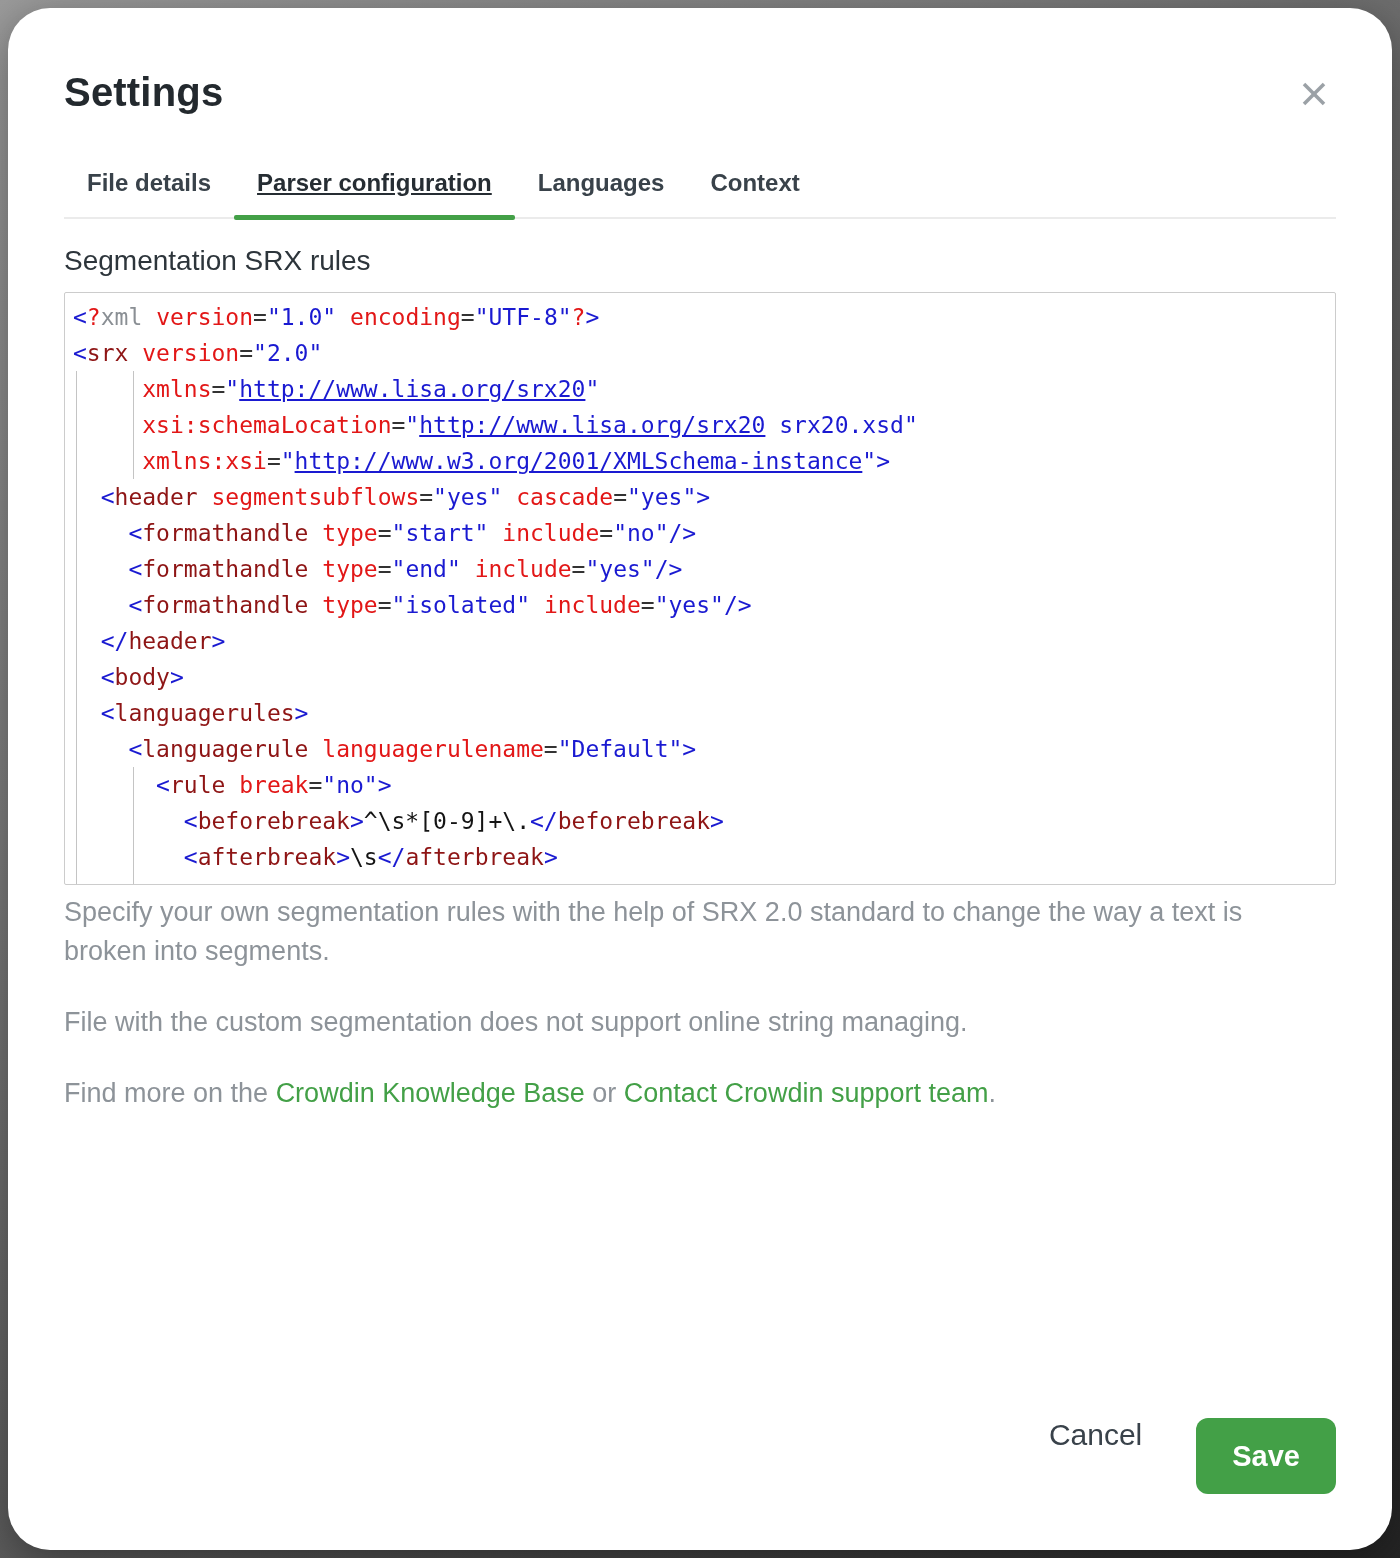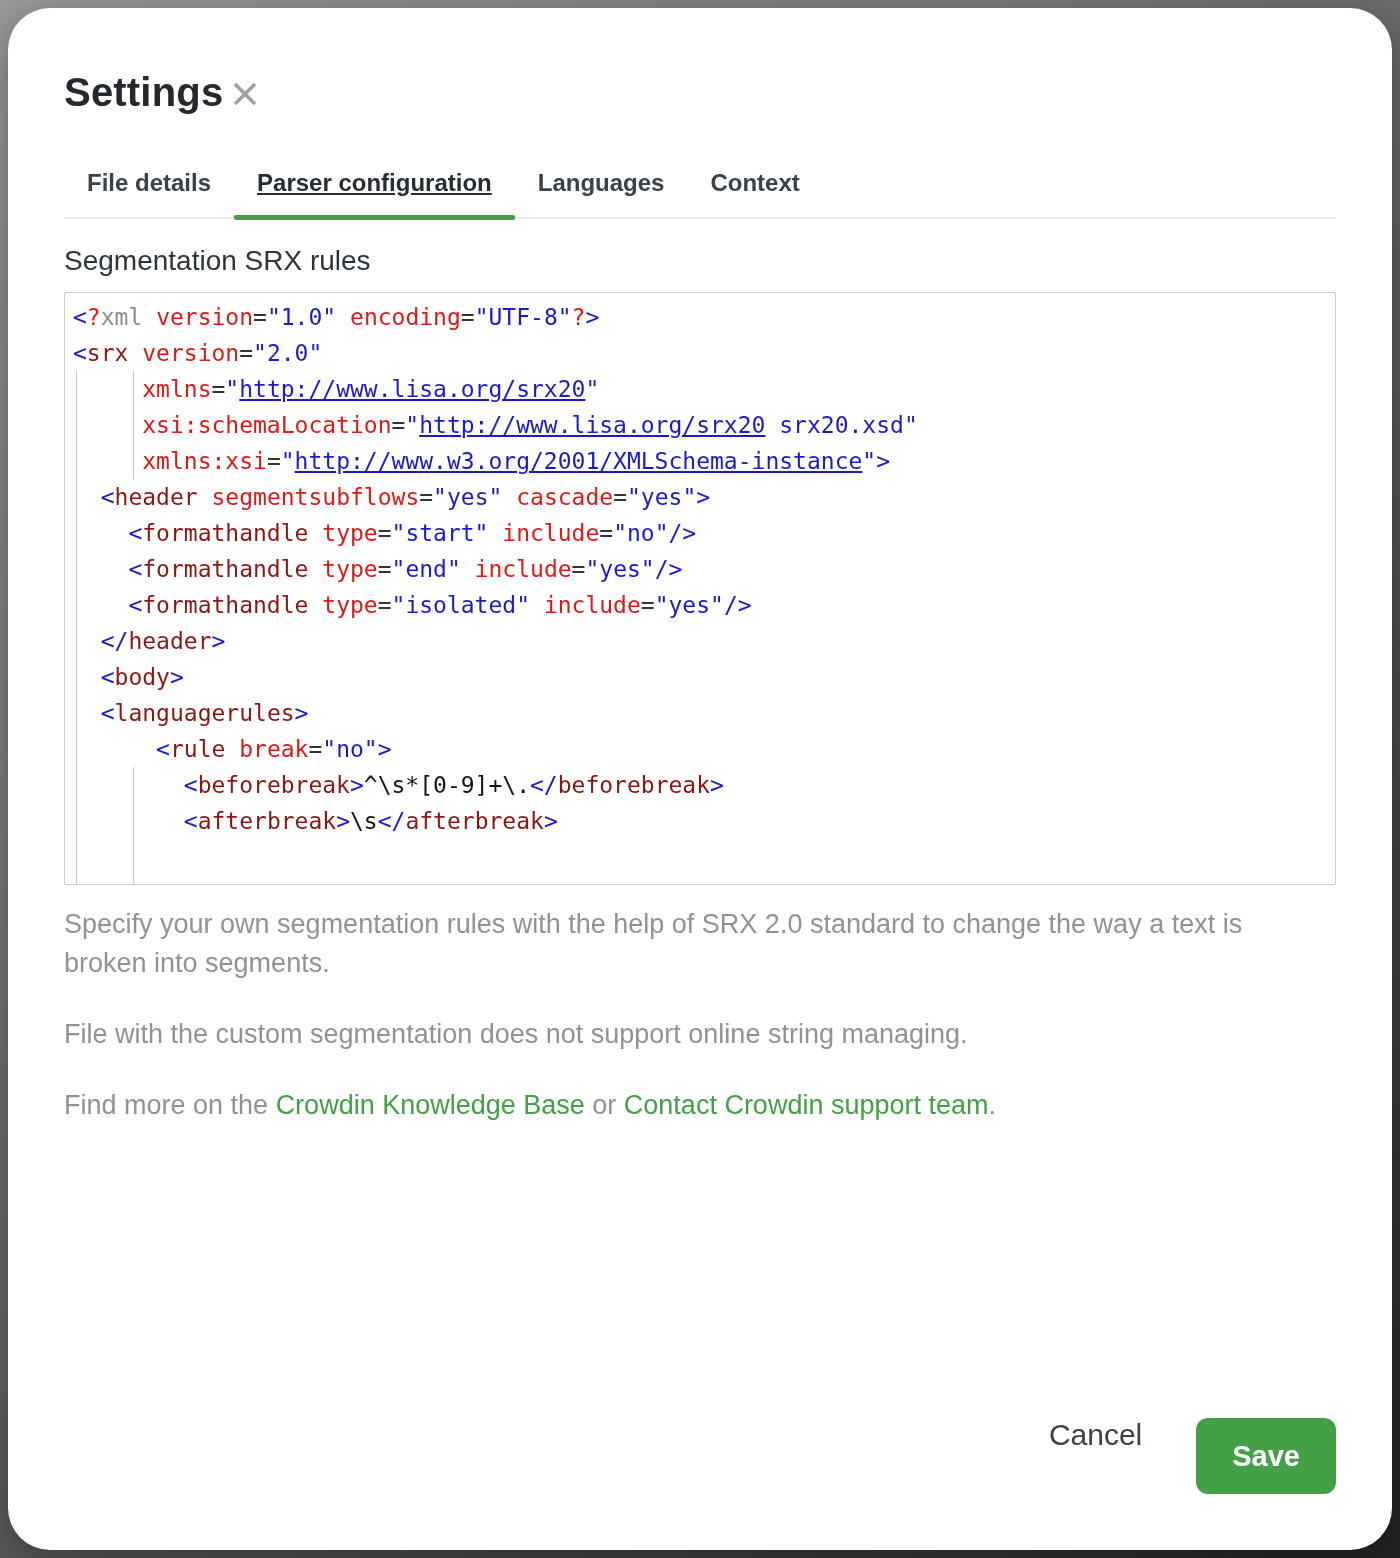--- a/index.html
+++ b/index.html
@@ -9,21 +9,21 @@
     background:linear-gradient(140deg,#9a9a9a 0%,#7d7d7d 30%,#4a4a4a 70%,#242424 100%);
     position:relative;
     overflow:hidden;
   }
   .modal {
     position:absolute; left:8px; top:8px; right:8px; bottom:8px;
     background:#ffffff; border-radius:42px;
     padding:0 56px;
     box-shadow:0 10px 40px rgba(0,0,0,.35);
   }
-  .modal-header { display:flex; align-items:flex-start; margin-top:62px; }
+  .modal-header { display:flex; justify-content:space-between; align-items:flex-start; margin-top:62px; }
   .title { font-size:40px; font-weight:700; color:#23292e; letter-spacing:.2px; }
   .close-btn { border:none; background:transparent; cursor:pointer; padding:6px; margin-top:2px; }
 
   .tabs { display:flex; margin-top:50px; border-bottom:2px solid #ebebeb; }
   .tab {
     font-size:24px; font-weight:700; color:#39424a;
     padding:0 23px 20px 23px; cursor:pointer; position:relative;
     background:transparent; border:none; font-family:inherit;
   }
   .tab.active { color:#262d33;text-decoration:underline; }
@@ -61,21 +61,21 @@
   .tk-c  { color:#1e8022; }
   .tk-pi { color:#8a8f94; }
   .tk-x  { color:#141414; }
   .tk-w  { color:#141414; }
   .indent-guide { position:absolute; width:1px; background:#c4c4c4; }
   .g1  { left:11px; top:78px; bottom:0; }
   .g2a { left:68px; top:78px; height:108px; }
   .g2b { left:68px; top:474px; bottom:0; }
 
   .help { color:#8d9399; font-size:27px; line-height:39px; }
-  .help-1 { margin-top:20px; max-width:1215px; }
+  .help-1 { margin-top:8px; max-width:1215px; }
   .help-2 { margin-top:32px; }
   .help-3 { margin-top:32px; }
   .green-link { color:#43a047; text-decoration:none; cursor:pointer; }
 
   .footer {
     position:absolute; right:56px; bottom:56px;
     display:flex; align-items:flex-start; gap:54px;
   }
   .cancel-btn {
     background:transparent; border:none; font-family:inherit; cursor:pointer;
@@ -119,20 +119,21 @@
         <div class="cl"><span class="tk-w">     </span><span class="tk-a">xmlns</span><span class="tk-eq">=</span><span class="tk-s">"</span><span class="tk-u">http://www.lisa.org/srx20</span><span class="tk-s">"</span></div>
         <div class="cl"><span class="tk-w">     </span><span class="tk-a">xsi:schemaLocation</span><span class="tk-eq">=</span><span class="tk-s">"</span><span class="tk-u">http://www.lisa.org/srx20</span><span class="tk-s"> srx20.xsd"</span></div>
         <div class="cl"><span class="tk-w">     </span><span class="tk-a">xmlns:xsi</span><span class="tk-eq">=</span><span class="tk-s">"</span><span class="tk-u">http://www.w3.org/2001/XMLSchema-instance</span><span class="tk-s">"</span><span class="tk-p">&gt;</span></div>
         <div class="cl"><span class="tk-w">  </span><span class="tk-p">&lt;</span><span class="tk-t">header</span><span class="tk-w"> </span><span class="tk-a">segmentsubflows</span><span class="tk-eq">=</span><span class="tk-s">"yes"</span><span class="tk-w"> </span><span class="tk-a">cascade</span><span class="tk-eq">=</span><span class="tk-s">"yes"</span><span class="tk-p">&gt;</span></div>
         <div class="cl"><span class="tk-w">    </span><span class="tk-p">&lt;</span><span class="tk-t">formathandle</span><span class="tk-w"> </span><span class="tk-a">type</span><span class="tk-eq">=</span><span class="tk-s">"start"</span><span class="tk-w"> </span><span class="tk-a">include</span><span class="tk-eq">=</span><span class="tk-s">"no"</span><span class="tk-p">/&gt;</span></div>
         <div class="cl"><span class="tk-w">    </span><span class="tk-p">&lt;</span><span class="tk-t">formathandle</span><span class="tk-w"> </span><span class="tk-a">type</span><span class="tk-eq">=</span><span class="tk-s">"end"</span><span class="tk-w"> </span><span class="tk-a">include</span><span class="tk-eq">=</span><span class="tk-s">"yes"</span><span class="tk-p">/&gt;</span></div>
         <div class="cl"><span class="tk-w">    </span><span class="tk-p">&lt;</span><span class="tk-t">formathandle</span><span class="tk-w"> </span><span class="tk-a">type</span><span class="tk-eq">=</span><span class="tk-s">"isolated"</span><span class="tk-w"> </span><span class="tk-a">include</span><span class="tk-eq">=</span><span class="tk-s">"yes"</span><span class="tk-p">/&gt;</span></div>
         <div class="cl"><span class="tk-w">  </span><span class="tk-p">&lt;/</span><span class="tk-t">header</span><span class="tk-p">&gt;</span></div>
         <div class="cl"><span class="tk-w">  </span><span class="tk-p">&lt;</span><span class="tk-t">body</span><span class="tk-p">&gt;</span></div>
         <div class="cl"><span class="tk-w">  </span><span class="tk-p">&lt;</span><span class="tk-t">languagerules</span><span class="tk-p">&gt;</span></div>
+        <div class="cl"><span class="tk-w">    </span><span class="tk-p">&lt;</span><span class="tk-t">languagerule</span><span class="tk-w"> </span><span class="tk-a">languagerulename</span><span class="tk-eq">=</span><span class="tk-s">"Default"</span><span class="tk-p">&gt;</span></div>
         <div class="cl"><span class="tk-w">      </span><span class="tk-p">&lt;</span><span class="tk-t">rule</span><span class="tk-w"> </span><span class="tk-a">break</span><span class="tk-eq">=</span><span class="tk-s">"no"</span><span class="tk-p">&gt;</span></div>
         <div class="cl"><span class="tk-w">        </span><span class="tk-p">&lt;</span><span class="tk-t">beforebreak</span><span class="tk-p">&gt;</span><span class="tk-x">^\s*[0-9]+\.</span><span class="tk-p">&lt;/</span><span class="tk-t">beforebreak</span><span class="tk-p">&gt;</span></div>
         <div class="cl"><span class="tk-w">        </span><span class="tk-p">&lt;</span><span class="tk-t">afterbreak</span><span class="tk-p">&gt;</span><span class="tk-x">\s</span><span class="tk-p">&lt;/</span><span class="tk-t">afterbreak</span><span class="tk-p">&gt;</span></div>
       </div>
     <div class="indent-guide g1"></div>
     <div class="indent-guide g2a"></div>
     <div class="indent-guide g2b"></div>
   </div>
 
   <div class="help help-1">Specify your own segmentation rules with the help of SRX 2.0 standard to change the way a text is broken into segments.</div>

